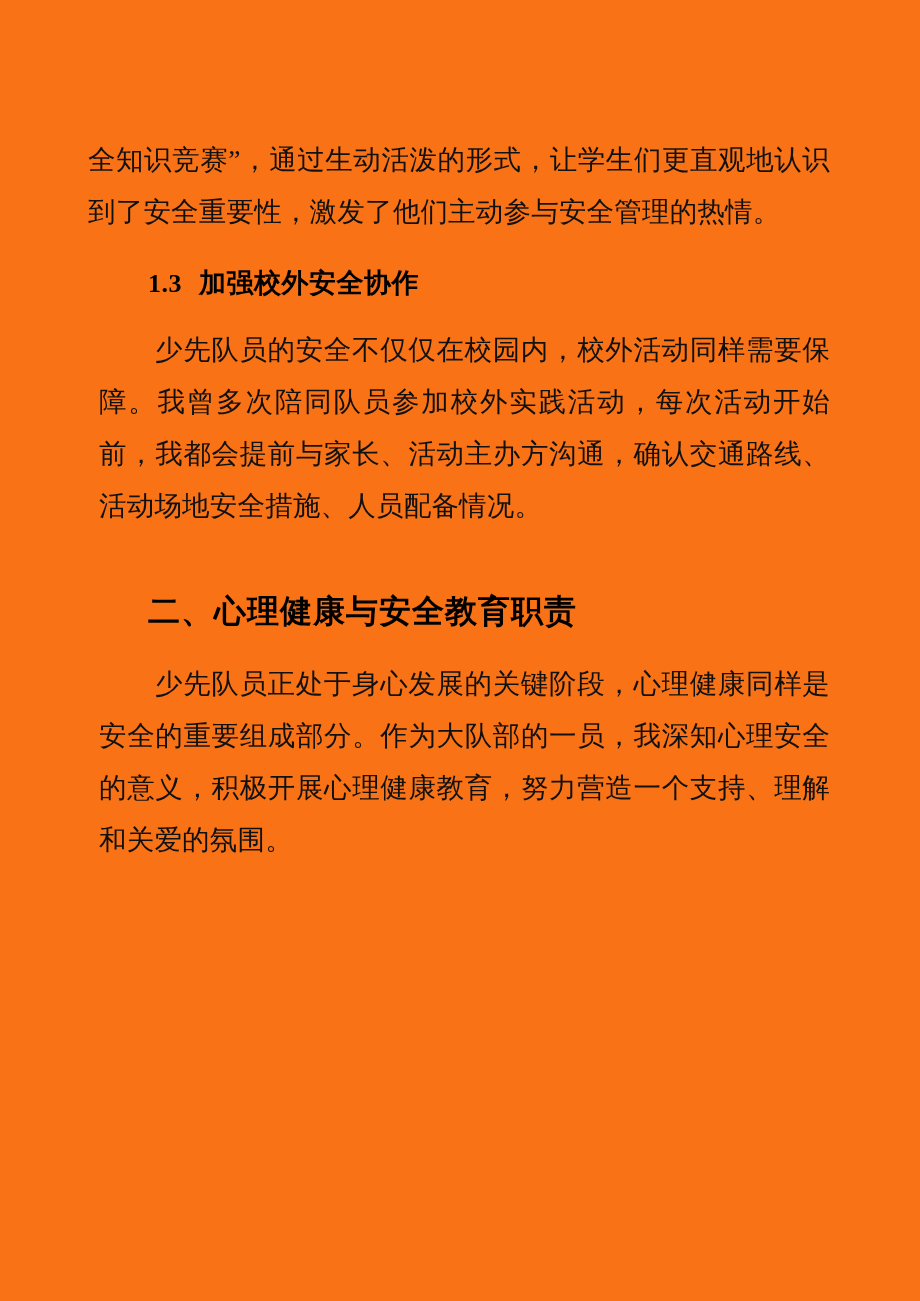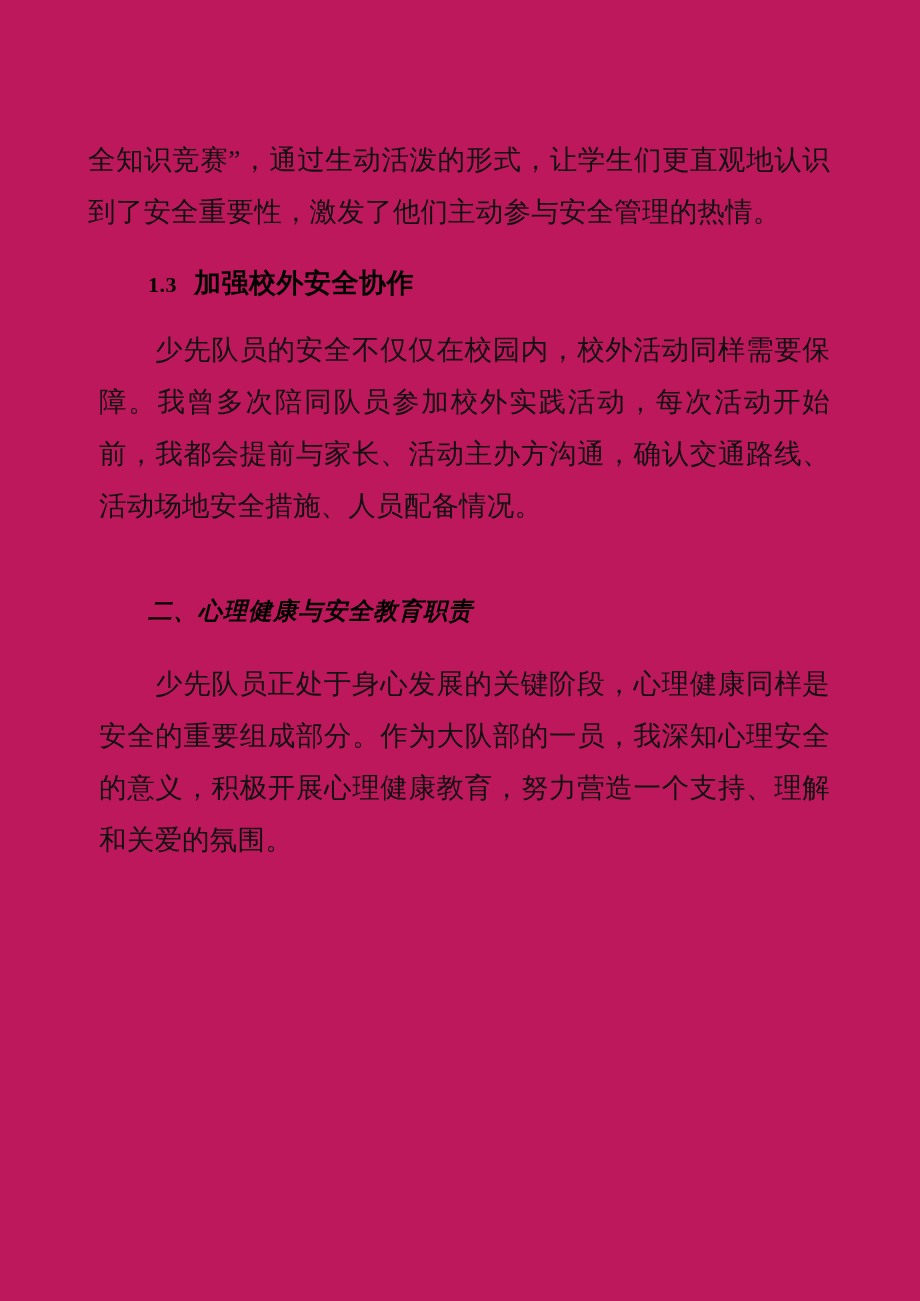--- a/index.html
+++ b/index.html
@@ -13,21 +13,21 @@
     overflow: hidden;
     font-family: "Liberation Serif", "DejaVu Serif", serif;
     color: #000000;
     -webkit-font-smoothing: antialiased;
   }
 
   .page {
     position: relative;
     width: 920px;
     height: 1301px;
-    background: #be185d;
+    background: #f97316;
     box-sizing: border-box;
     padding: 134px 90px 0 88px;
   }
 
   .doc-body {
     width: 742px;
   }
 
   
   .para {
@@ -53,42 +53,41 @@
     margin: 22px 0 16px 0;
     padding-left: 60px;
     font-size: 27px;
     line-height: 46px;
     font-weight: bold;
     white-space: nowrap;
   }
   .subheading .num {
     font-family: "Liberation Serif", "DejaVu Serif", serif;
     font-weight: bold;
-    font-size: 22px;
+    font-size: 26px;
     letter-spacing: 0.5px;
   }
   .subheading .txt {
     font-family: Liberation Mono, monospace;
     font-weight: bold;
     font-size: 27px;
     letter-spacing: 0.5px;
     margin-left: 17px;
   }
 
   
   .section-heading {
     margin: 54px 0 22px 0;
     padding-left: 60px;
     font-family: "Liberation Sans", "DejaVu Sans", sans-serif;
     font-weight: bold;
-    font-size: 24px;
+    font-size: 32px;
     line-height: 50px;
     letter-spacing: 1px;
     white-space: nowrap;
-    font-style: italic;
   }
 
   .spacer-before-sub {
     height: 24px;
   }
 </style>
 </head>
 <body>
 
 <div class="page">

